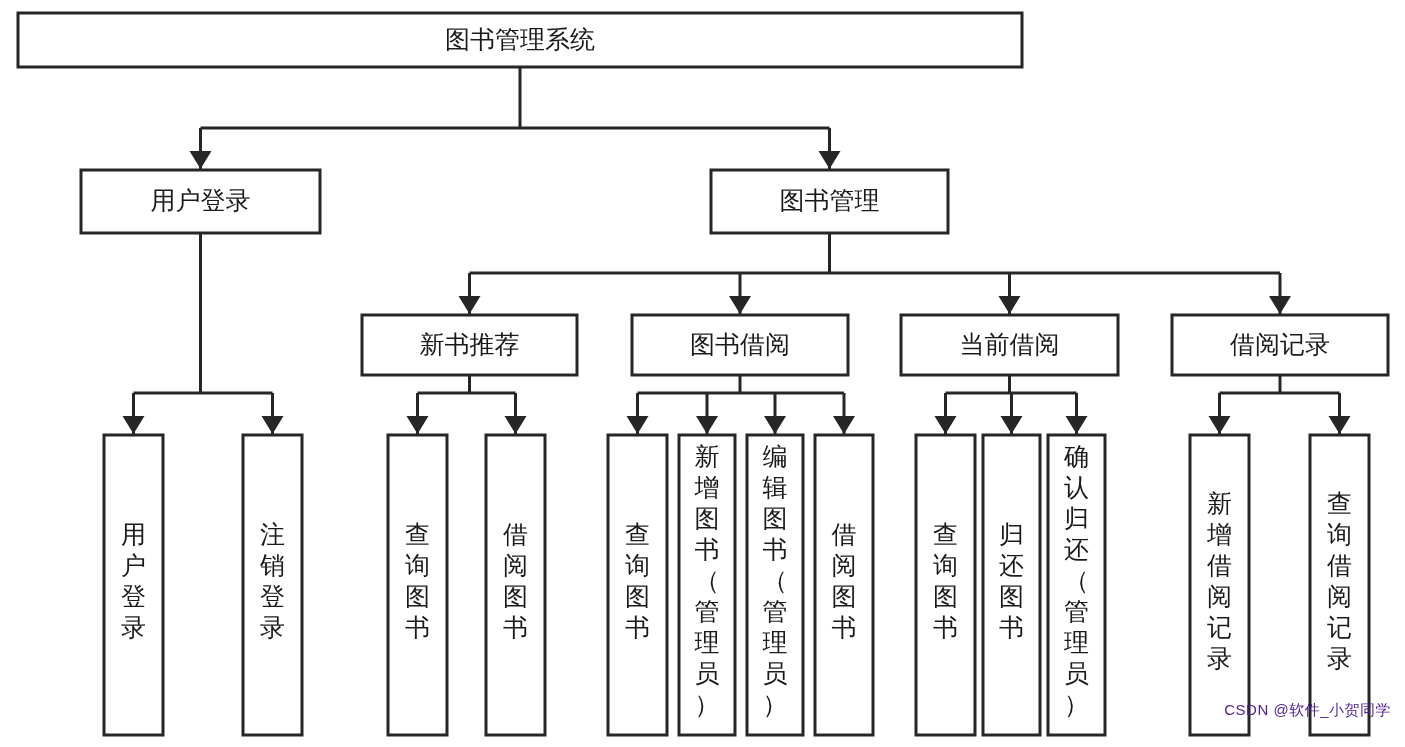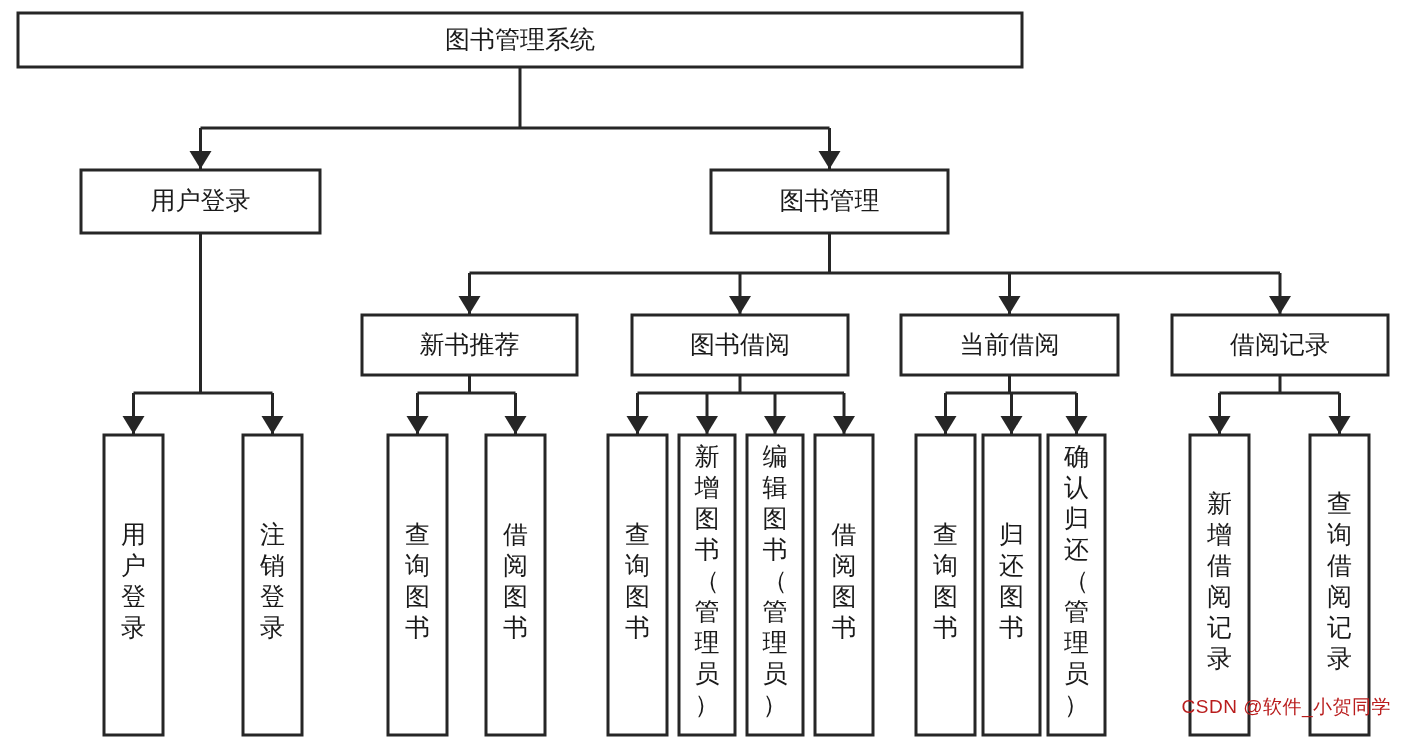--- a/index.html
+++ b/index.html
@@ -52,22 +52,22 @@
     font-family: "Liberation Sans", "DejaVu Sans", sans-serif;
     font-size: 25px;
     fill: #1a1a1a;
     text-anchor: middle;
   }
   .watermark-text {
     position: absolute;
     right: 14px;
     bottom: 8px;
     font-family: "Liberation Sans", "DejaVu Sans", sans-serif;
-    font-size: 19px;
-    color: #b91c1c;
+    font-size: 15px;
+    color: #4c1d95;
     white-space: nowrap;
     letter-spacing: 0.5px;
     user-select: none;
   }
 </style>
 </head>
 <body>
 
 <div id="diagram-root">
 

